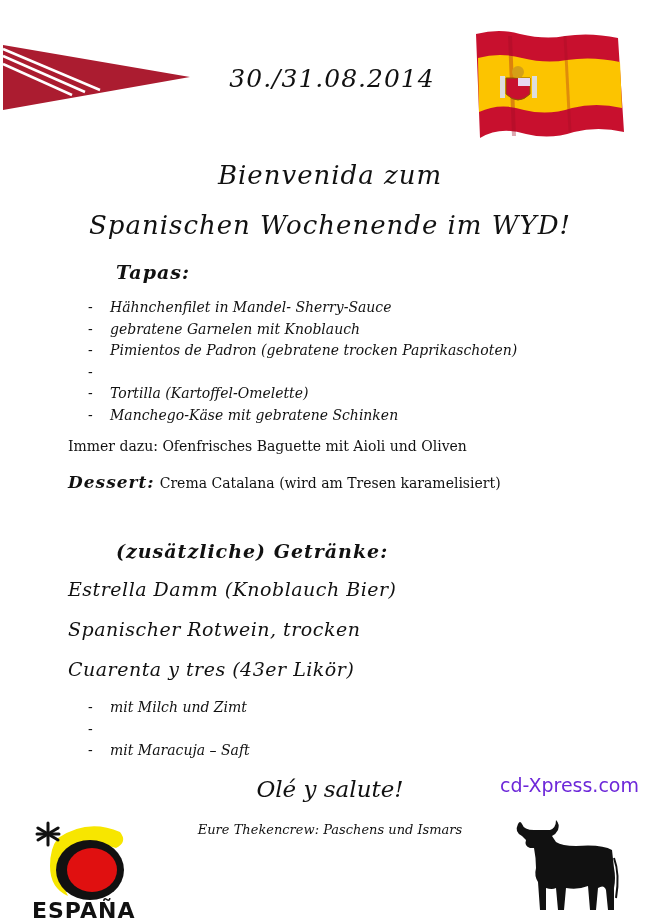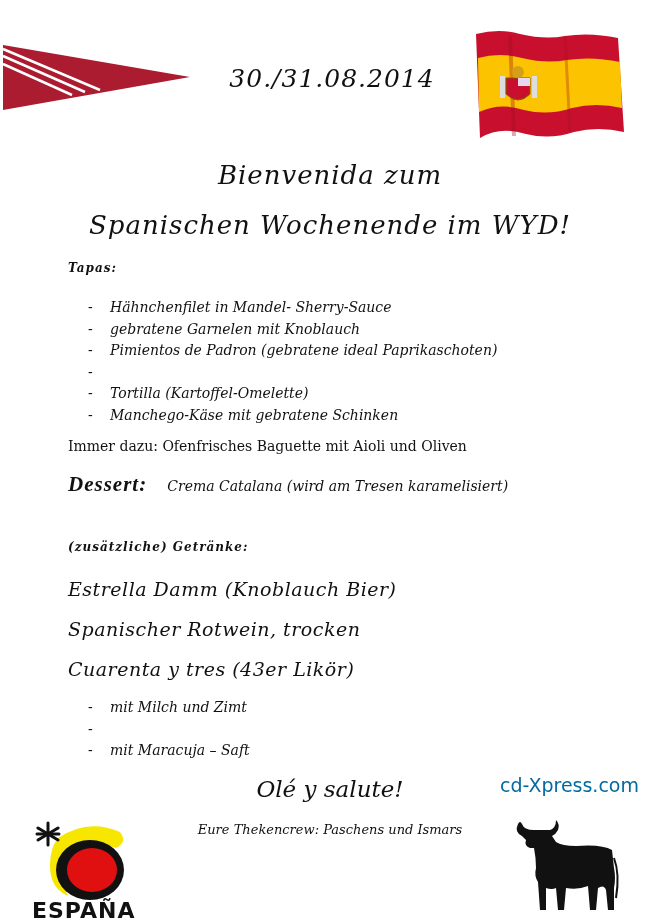--- a/index.html
+++ b/index.html
@@ -3,37 +3,37 @@
 <meta charset="utf-8">
 <style>
   html, body { margin: 0; padding: 0; background: #ffffff; }
   body { width: 650px; height: 921px; position: relative; overflow: hidden;
          font-family: "DejaVu Serif", "Liberation Serif", serif; color: #111; }
   .abs { position: absolute; }
   .it { font-style: italic; }
   .date { left: 0; width: 664px; top: 64px; text-align: center; font-size: 25px; letter-spacing: 1px; }
   .title1 { left: 0; width: 660px; top: 160px; text-align: center; font-size: 26px; letter-spacing: 1px; }
   .title2 { left: 0; width: 660px; top: 210px; text-align: center; font-size: 26px; letter-spacing: 1px; }
-  .section-head { font-weight: bold; font-style: italic; font-size: 12px; letter-spacing: 1px; }
+  .section-head { font-weight: bold; font-style: italic; font-size: 19px; letter-spacing: 1px; margin-left: 48px; }
   .tapas-head { left: 68px; top: 261px; }
   ul.dash { list-style: none; margin: 0; padding: 0; }
   ul.dash li { position: relative; padding-left: 42px; font-style: italic; font-size: 14px; height: 21.6px; line-height: 21.6px; white-space: nowrap; }
   ul.dash li .dash-mark { position: absolute; left: 20px; top: 0; font-style: normal; }
   .tapas-list { left: 68px; top: 297px; }
   .bread { left: 68px; top: 438px; font-size: 14px; white-space: nowrap; }
   .dessert { left: 68px; top: 472px; white-space: nowrap; }
-  .dessert .d-label { font-weight: bold; font-style: italic; font-size: 21px; letter-spacing: 1px; font-family: Liberation Serif, serif; }
-  .dessert .d-text { font-style: italic; font-size: 14px; margin-left: 15px; }
+  .dessert .d-label { font-weight: bold; font-style: italic; font-size: 17px; letter-spacing: 1px; }
+  .dessert .d-text { font-size: 14px; }
   .drinks-head { left: 68px; top: 540px; }
   .drink { left: 68px; font-style: italic; font-size: 19px; letter-spacing: 0.5px; white-space: nowrap; }
   .drink0 { top: 578px; } .drink1 { top: 618px; } .drink2 { top: 658px; }
   .liqueur-list { left: 68px; top: 697px; }
   .ole { left: 0; width: 660px; top: 776px; text-align: center; font-size: 23px; font-style: italic; }
   .crew { left: 0; width: 660px; top: 822px; text-align: center; font-size: 13px; font-style: italic; }
-  .watermark { left: 500px; top: 774px; font-family: "DejaVu Sans", sans-serif; font-size: 19px; color: #0369a1; white-space: nowrap; }
+  .watermark { left: 500px; top: 774px; font-family: "DejaVu Sans", sans-serif; font-size: 19px; color: #6d28d9; white-space: nowrap; }
 </style>
 </head>
 <body>
 
 <svg class="abs" style="left:0;top:40px" width="200" height="75" viewBox="0 0 200 75">
   <polygon points="3,5 190,37 3,70" fill="#ab1c30"></polygon>
   <line x1="3" y1="9" x2="100" y2="50" stroke="#fff" stroke-width="2.5"></line>
   <line x1="3" y1="16" x2="85" y2="52" stroke="#fff" stroke-width="2.5"></line>
   <line x1="3" y1="24" x2="72" y2="55" stroke="#fff" stroke-width="2.5"></line>
 </svg>
@@ -54,21 +54,21 @@
   </g>
 </svg>
 
 <div class="abs title1 it">Bienvenida zum</div>
 <div class="abs title2 it">Spanischen Wochenende im WYD!</div>
 
 <div class="abs tapas-head section-head">Tapas:</div>
 <ul class="abs tapas-list dash">
   <li><span class="dash-mark">-</span><span>Hähnchenfilet in Mandel- Sherry-Sauce</span></li>
   <li><span class="dash-mark">-</span><span>gebratene Garnelen mit Knoblauch</span></li>
-  <li><span class="dash-mark">-</span><span>Pimientos de Padron (gebratene ideal Paprikaschoten)</span></li>
+  <li><span class="dash-mark">-</span><span>Pimientos de Padron (gebratene trocken Paprikaschoten)</span></li>
   <li><span class="dash-mark">-</span></li>
   <li><span class="dash-mark">-</span><span>Tortilla (Kartoffel-Omelette)</span></li>
   <li><span class="dash-mark">-</span><span>Manchego-Käse mit gebratene Schinken</span></li>
 </ul>
 
 <div class="abs bread">Immer dazu: Ofenfrisches Baguette mit Aioli und Oliven</div>
 
 <div class="abs dessert">
   <span class="d-label">Dessert:</span>
   <span class="d-text">Crema Catalana (wird am Tresen karamelisiert)</span>

